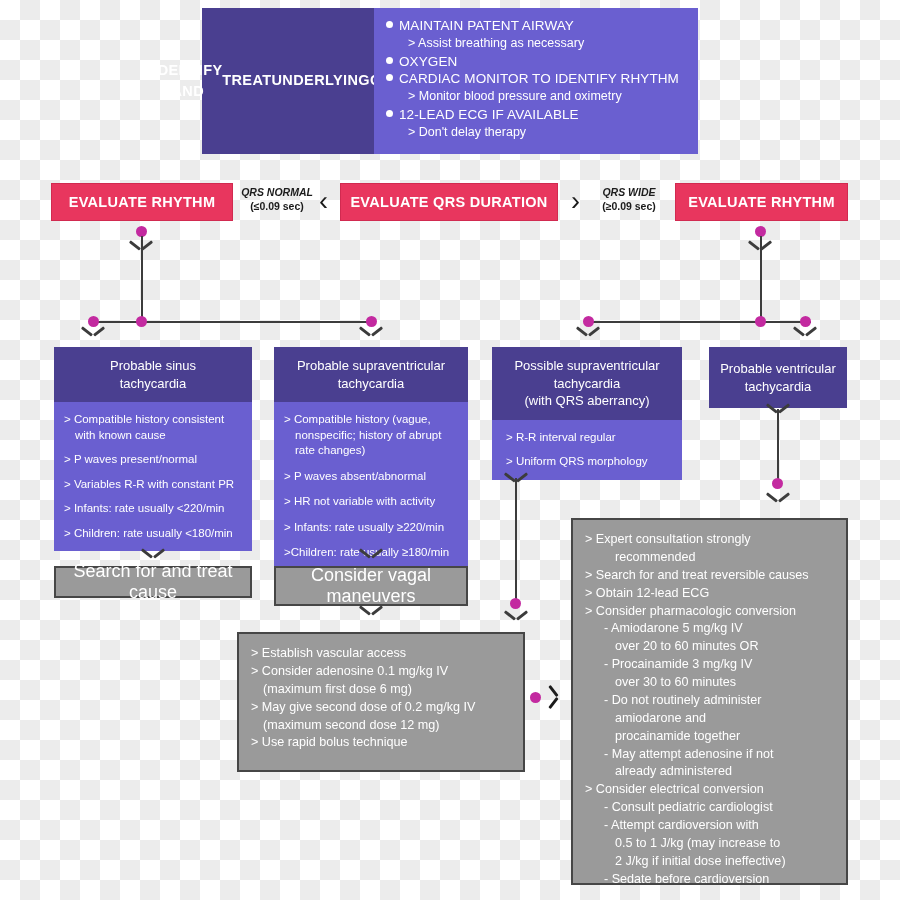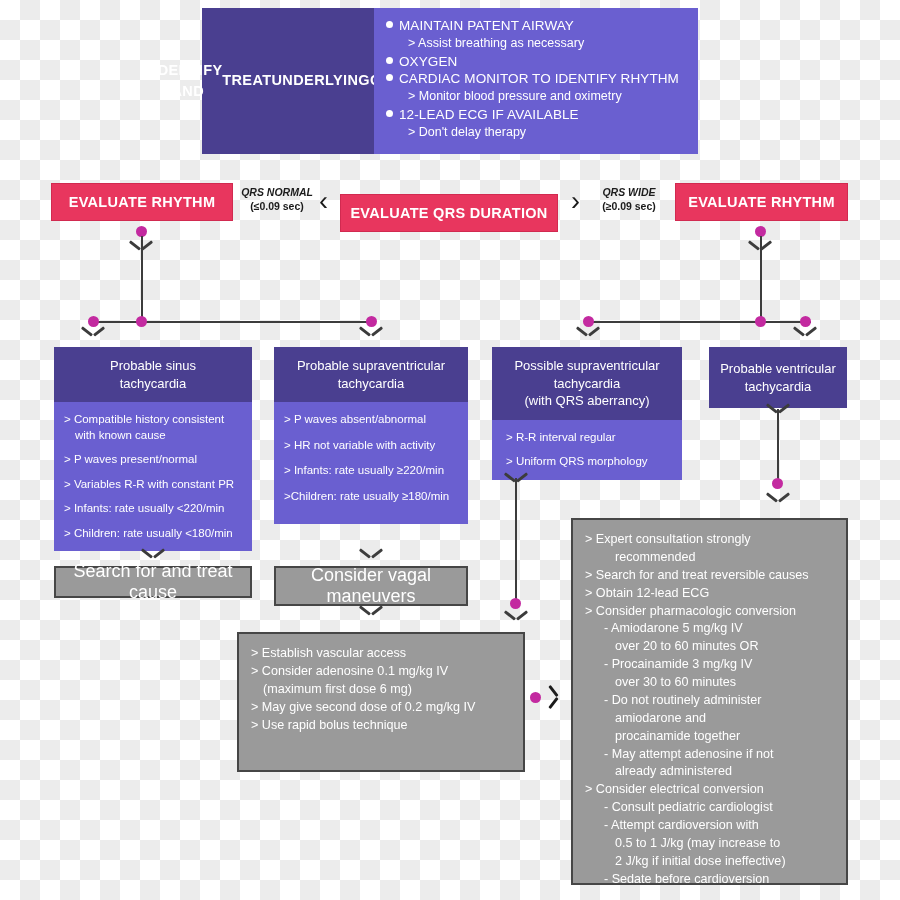--- a/index.html
+++ b/index.html
@@ -108,21 +108,21 @@
   </div>
 
   <div class="redbox" style="left:51px;top:183px;width:182px;height:38px;">EVALUATE RHYTHM</div>
 
   <div class="qrslabel" style="left:236px;top:186px;width:82px;">
     <div>QRS NORMAL</div>
     <div class="l2">(≤0.09 sec)</div>
   </div>
   <div class="chev-big" style="left:319px;top:188px;">‹</div>
 
-  <div class="redbox" style="left:340px;top:183px;width:218px;height:38px;margin-top:11px;">EVALUATE QRS DURATION</div>
+  <div class="redbox" style="left:340px;top:183px;width:218px;height:38px;">EVALUATE QRS DURATION</div>
 
   <div class="chev-big" style="left:571px;top:188px;">›</div>
   <div class="qrslabel" style="left:588px;top:186px;width:82px;">
     <div>QRS WIDE</div>
     <div class="l2">(≥0.09 sec)</div>
   </div>
 
   <div class="redbox" style="left:675px;top:183px;width:173px;height:38px;">EVALUATE RHYTHM</div>
 
   <div class="dot" style="left:136px;top:226px;"></div>
@@ -158,20 +158,21 @@
       <div class="dx-li">&gt; Children: rate usually &lt;180/min</div>
     </div>
   </div>
 
   <div class="dxbox" style="left:274px;top:347px;width:194px;">
     <div class="dx-head" id="dx1title">
         <div>Probable supraventricular</div>
         <div>tachycardia</div>
       </div>
     <div class="dx-body tight">
+      <div class="dx-li">&gt; Compatible history (vague, nonspecific; history of abrupt rate changes)</div>
       <div class="dx-li">&gt; P waves absent/abnormal</div>
       <div class="dx-li">&gt; HR not variable with activity</div>
       <div class="dx-li">&gt; Infants: rate usually ≥220/min</div>
       <div class="dx-li">&gt;Children: rate usually ≥180/min</div>
     </div>
   </div>
 
   <div class="dxbox" style="left:492px;top:347px;width:190px;">
     <div class="dx-head" id="dx2title">
         <div>Possible supraventricular</div>
@@ -208,20 +209,21 @@
 
   <div class="graybox gray-center" style="left:274px;top:566px;width:194px;height:40px;">Consider vagal maneuvers</div>
 
   <div class="arrow-d" style="left:360px;top:605px;"></div>
 
   <div class="graybox gray-list" style="left:237px;top:632px;width:288px;height:140px;">
     <div class="g-li">&gt; Establish vascular access</div>
     <div class="g-li">&gt; Consider adenosine 0.1 mg/kg IV</div>
     <div class="g-cont" style="padding-left:12px;">(maximum first dose 6 mg)</div>
     <div class="g-li">&gt; May give second dose of 0.2 mg/kg IV</div>
+    <div class="g-cont" style="padding-left:12px;">(maximum second dose 12 mg)</div>
     <div class="g-li">&gt; Use rapid bolus technique</div>
   </div>
 
   <div class="dot" style="left:530px;top:692px;"></div>
   <div class="arrow-r" style="left:548px;top:686px;"></div>
 
   <div class="graybox gray-list" style="left:571px;top:518px;width:277px;height:367px;" id="expertBox">
       <div class="g-li">&gt; Expert consultation strongly</div>
       <div class="g-cont">recommended</div>
       <div class="g-li">&gt; Search for and treat reversible causes</div>

